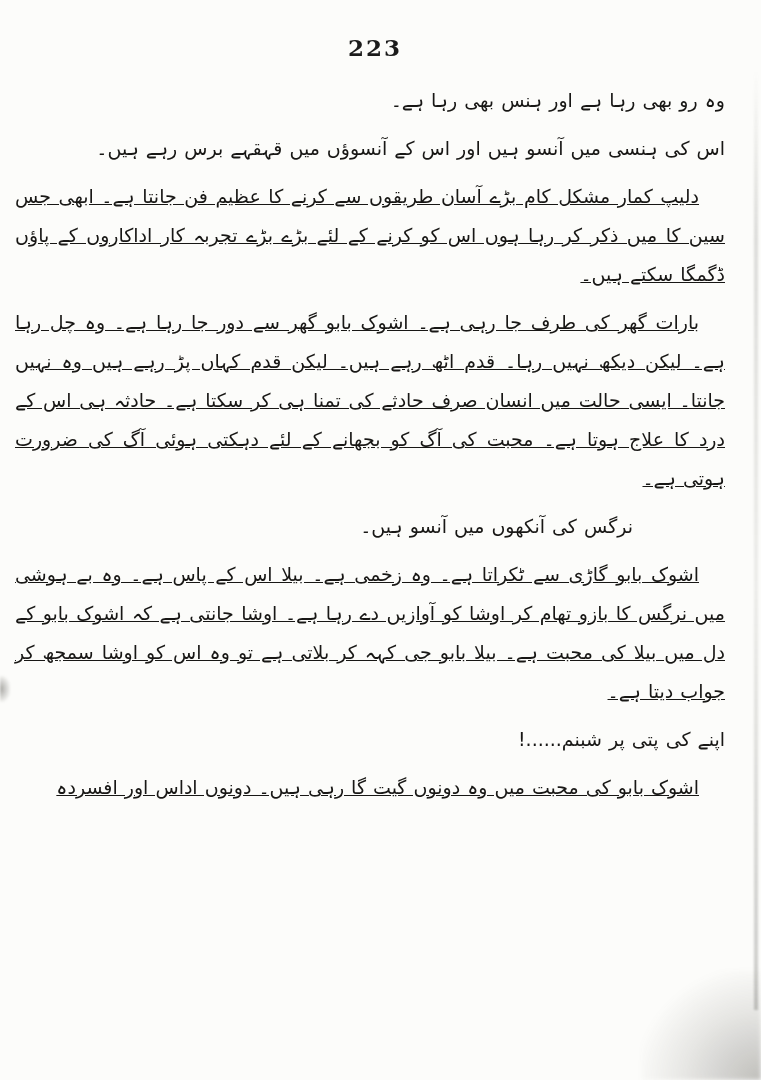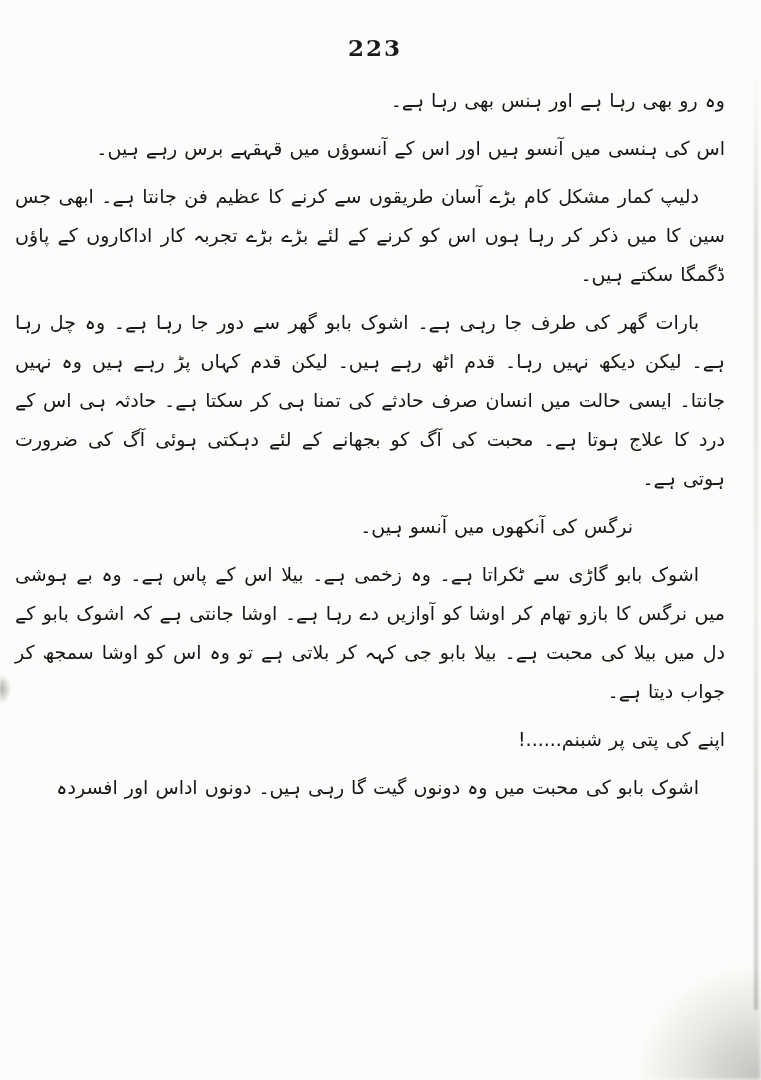--- a/index.html
+++ b/index.html
@@ -36,21 +36,21 @@
     text-align: justify;
     font-size: 19px;
     line-height: 39px;
     color: #181715;
     word-spacing: 1px;
   }
   p.para {
     margin: 0 10px 9px 0;
     text-indent: 0;
   }
-  p.para.indent { text-indent: 26px; }
+  p.para.indent { text-indent: 26px; text-decoration: underline; }
   p.para.offset { text-indent: 92px; }
   p.para:last-child { margin-bottom: 0; }
 
   
   .artifact { position: absolute; pointer-events: none; }
   .right-streak {
     top: 70px;
     right: 3px;
     width: 4px;
     height: 940px;

